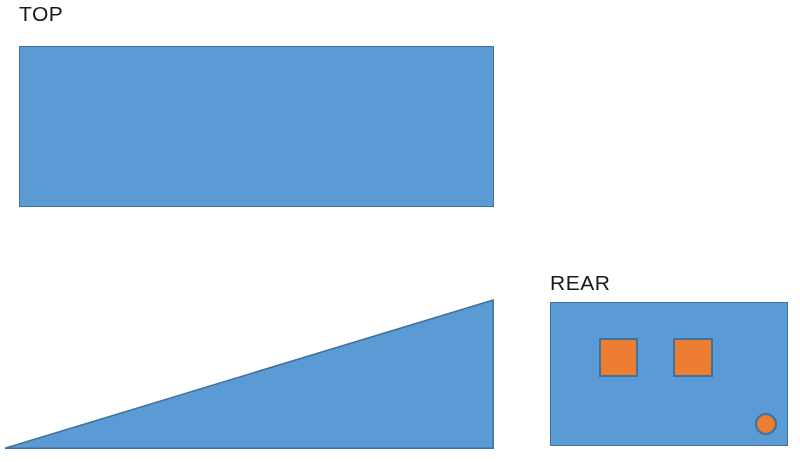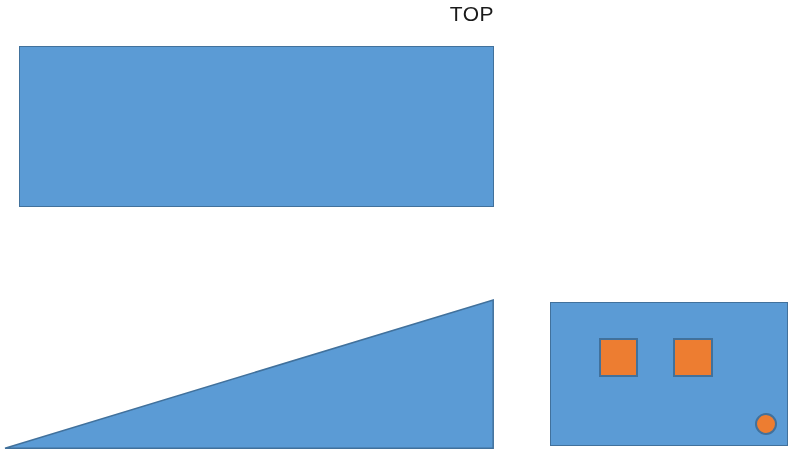--- a/index.html
+++ b/index.html
@@ -9,21 +9,21 @@
   }
   .canvas {
     position: relative;
     width: 800px;
     height: 462px;
     background: var(--background, #ffffff);
     overflow: hidden;
   }
   .view-label {
     position: absolute;
-    text-align: right;
+    text-align: left;
     font-size: 21px;
     line-height: 22px;
     letter-spacing: 0.5px;
     color: var(--text, #1a1a1a);
     user-select: none;
   }
   .shape-rect {
     position: absolute;
     box-sizing: border-box;
     background: var(--shape-fill, #5b9bd5);
@@ -63,19 +63,20 @@
 
 <div class="canvas">
 
   <div class="view-label" id="top-label">TOP</div>
   <div class="shape-rect" id="top-rect"></div>
 
   <svg class="tri-svg" id="left-tri" width="491" height="151" viewBox="0 0 491 151" aria-hidden="true">
     <polygon points="1,149.2 489.2,1 489.2,149.2"></polygon>
   </svg>
 
+  <div class="view-label" id="rear-label">REAR</div>
   <div class="shape-rect" id="rear-rect">
     <div class="feature-square" id="rear-sq1"></div>
     <div class="feature-square" id="rear-sq2"></div>
     <div class="feature-circle" id="rear-circle"></div>
   </div>
 
 </div>
 
 </body></html>

